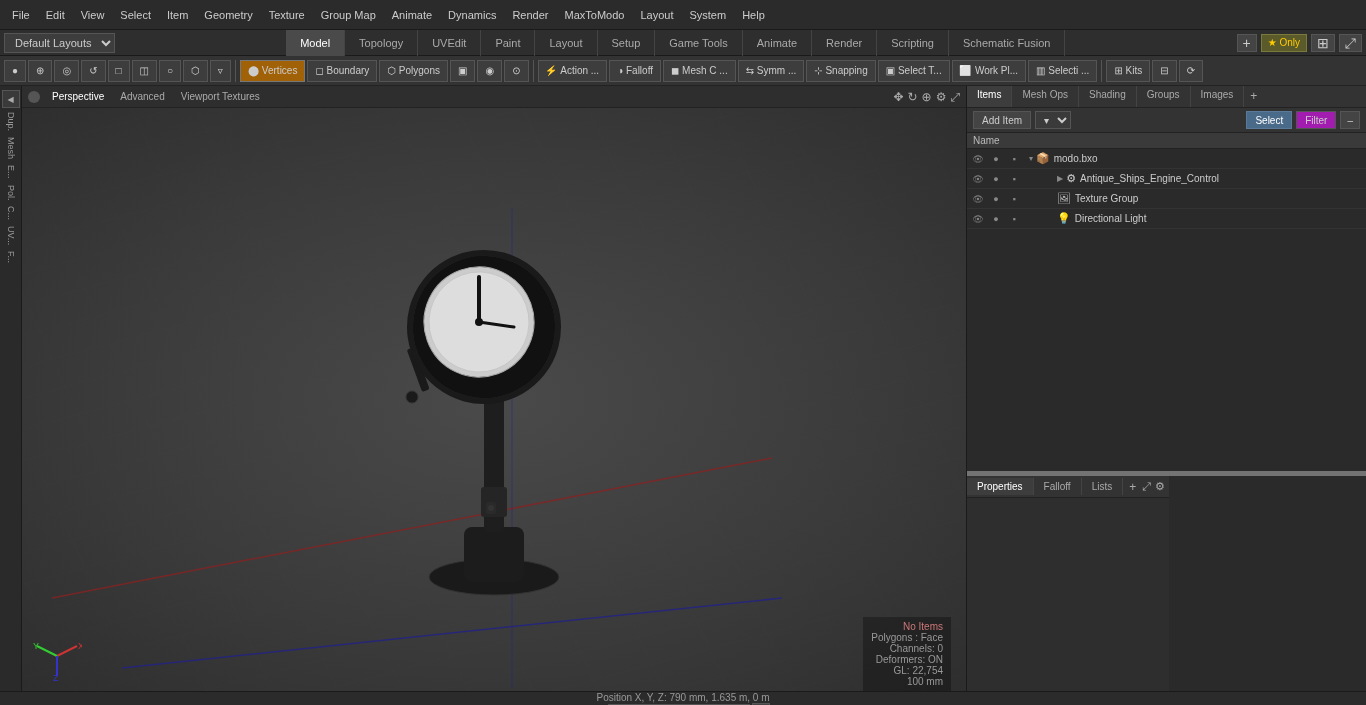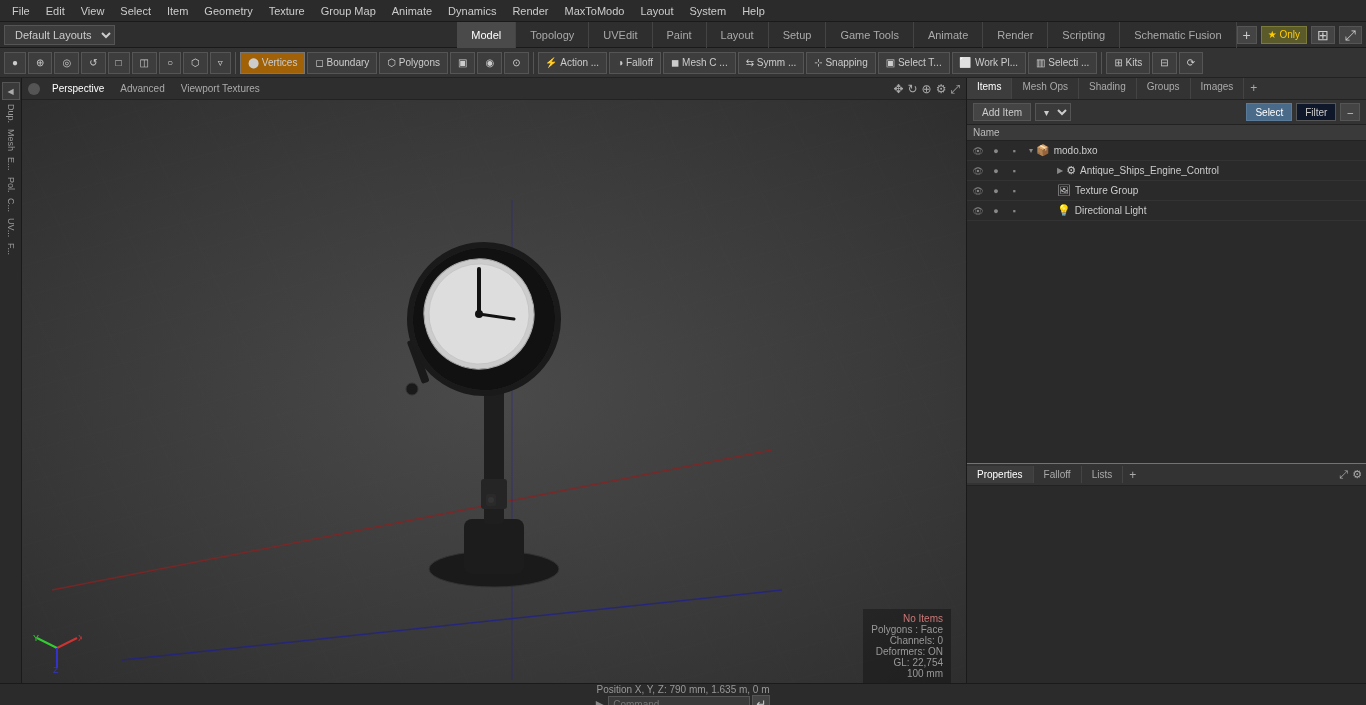--- a/index.html
+++ b/index.html
@@ -11,21 +11,21 @@
       font-size: 11px;
       background: #3a3a3a;
       color: #ccc;
     }
 
     
     #menu-bar {
       display: flex;
       align-items: center;
       background: #2b2b2b;
-      height: 22px;
+      height: 30px;
       padding: 0 4px;
       border-bottom: 1px solid #1a1a1a;
     }
     .menu-item {
       padding: 2px 8px;
       cursor: pointer;
       color: #ccc;
       font-size: 11px;
     }
 
@@ -44,21 +44,21 @@
       padding: 2px 6px;
       font-size: 11px;
       margin-left: 4px;
       height: 20px;
       cursor: pointer;
     }
     .layout-tabs {
       display: flex;
       align-items: center;
       flex: 1;
-      justify-content: flex-end;
+      justify-content: center;
     }
     .layout-tab {
       padding: 4px 14px;
       cursor: pointer;
       color: #aaa;
       font-size: 11px;
       border-right: 1px solid #444;
       height: 26px;
       display: flex;
       align-items: center;
@@ -322,21 +322,21 @@
       background: #4a6a8a;
       border: 1px solid #5a7a9a;
       color: #fff;
       padding: 2px 8px;
       font-size: 10px;
       cursor: pointer;
       height: 18px;
       margin-left: auto;
     }
     .items-filter-btn {
-      background: #0f172a;
+      background: #a21caf;
       border: 1px solid #555;
       color: #ccc;
       padding: 2px 8px;
       font-size: 10px;
       cursor: pointer;
       height: 18px;
     }
     .items-minus-btn {
       background: #444;
       border: 1px solid #555;
@@ -387,23 +387,23 @@
     }
     .row-icons {
       display: flex;
       align-items: center;
       margin-right: 4px;
     }
 
     
     #properties-panel {
       height: 220px;
-      border-top: 1px solid #737373;
-      display: flex;
-      flex-direction: column;
+      border-top: 5px solid #737373;
+      display: flex;
+      flex-direction: row;
     }
     #properties-tabs {
       display: flex;
       background: #333;
       border-bottom: 1px solid #222;
       height: 22px;
       align-items: center;
     }
     .prop-tab {
       padding: 3px 10px;

